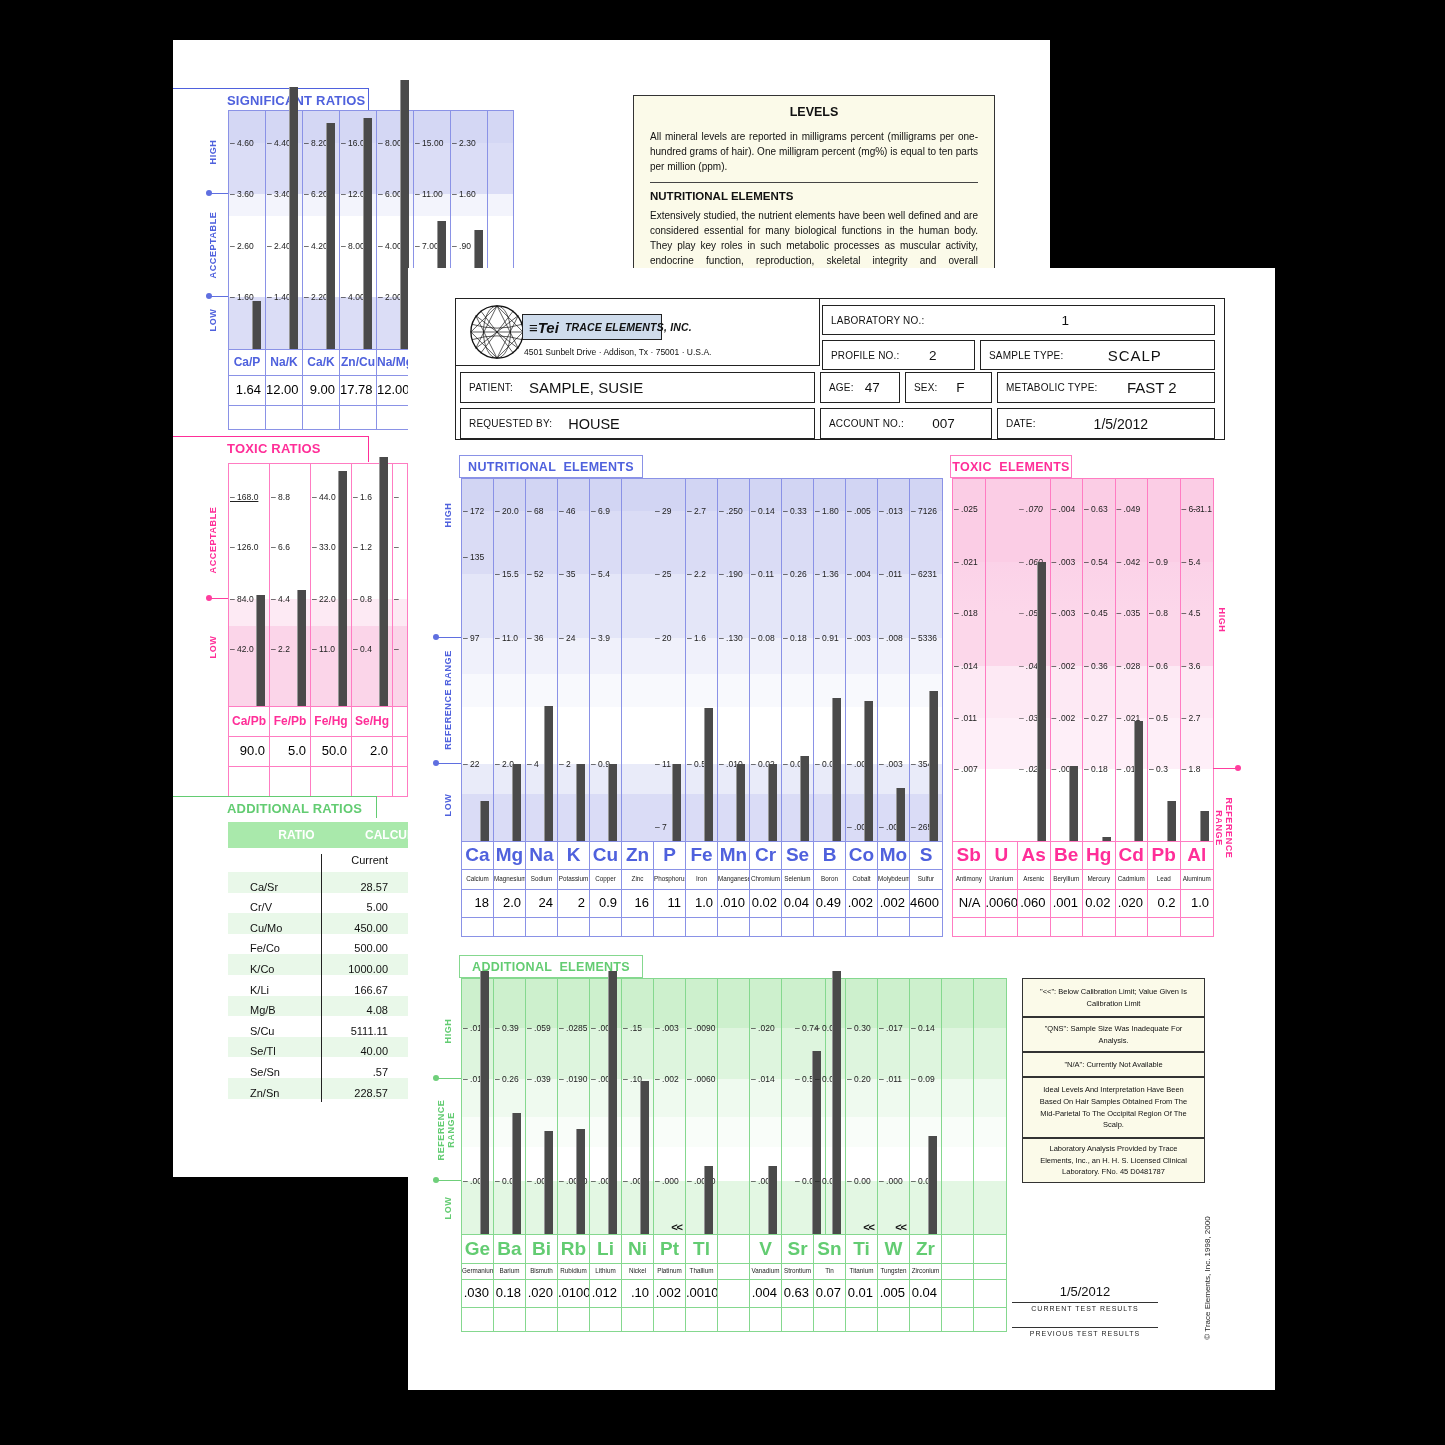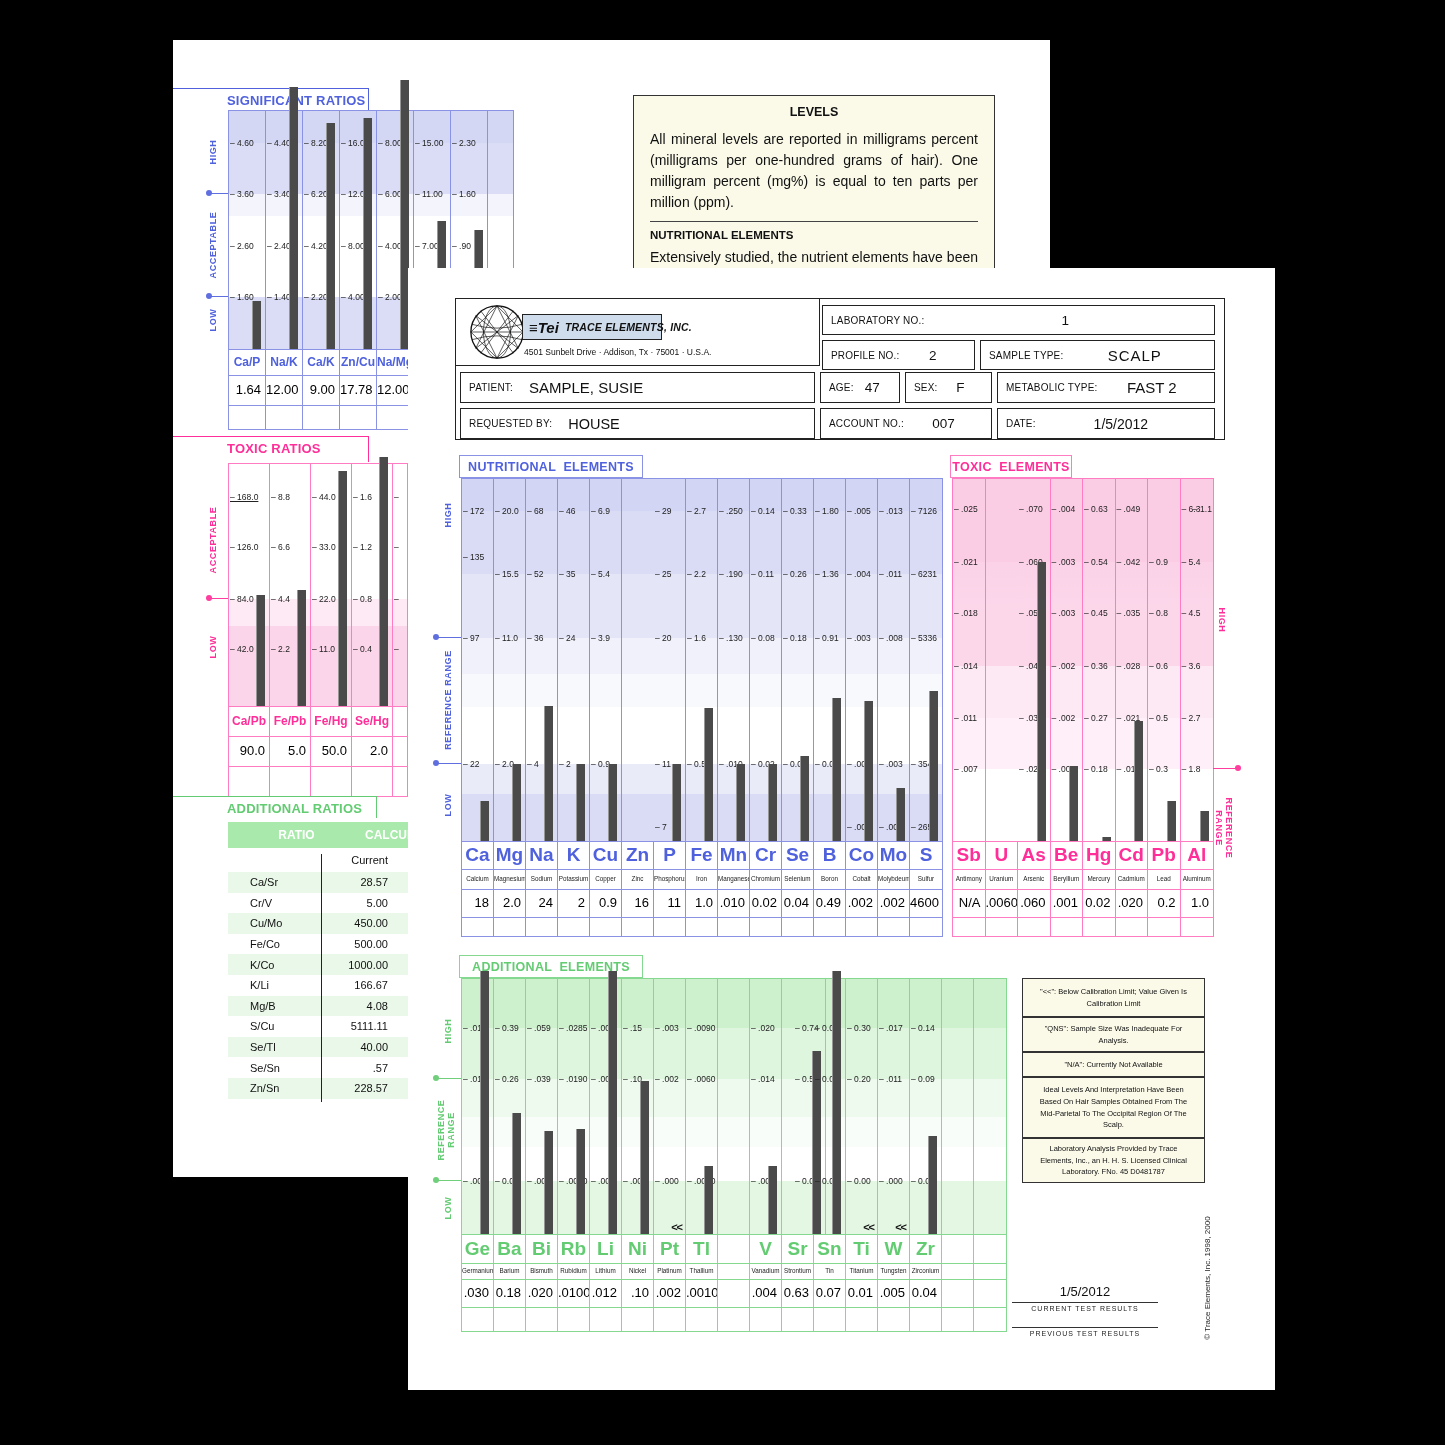--- a/index.html
+++ b/index.html
@@ -46,21 +46,21 @@
   .axlab.cw{transform:translate(-50%,-50%) rotate(90deg)}
   .axlab.wrap{white-space:normal;width:80px;text-align:center;line-height:1.15}
   .refmark{position:absolute;border-top:1.3px solid currentColor;height:0}
   .refmark::after{content:'';position:absolute;top:-3.6px;width:6px;height:6px;border-radius:50%;background:currentColor}
   .refmark.l::after{left:-3px}
   .refmark.r::after{right:-3px}
 
   
   .levels{position:absolute;left:460px;top:55px;width:362px;height:195px;background:#fbfae9;border:1.5px solid #333;padding:9px 16px}
   .levels h1{font-size:12.5px;text-align:center;margin-bottom:10px}
-  .levels p{font-size:14px;text-align:justify;line-height:1.5}
+  .levels p{font-size:10px;text-align:justify;line-height:1.5}
   .levels .hr{border-top:1.2px solid #444;margin:8px 0 7px}
   .levels h2{font-size:11.5px;margin-bottom:6px}
   .note{position:absolute;left:614px;width:183px;background:#fbfae9;border:1px solid #333;display:flex;align-items:center;justify-content:center;text-align:center;font-size:7.5px;line-height:1.55;padding:2px 9px}
 
   
   .outerbox{position:absolute;left:47px;top:30px;width:770px;height:142px;border:1.2px solid #222}
   .logocell{position:absolute;left:47px;top:30px;width:365px;height:68px;border-right:1.2px solid #222;border-bottom:1.2px solid #222}
   .hbox{position:absolute;border:1.2px solid #222;background:#fff;display:flex;align-items:center;padding:0 8px}
   .hbox .lbl{font-size:10px;letter-spacing:.2px}
   .hbox .val{flex:1;text-align:center;font-size:13.5px}
@@ -71,21 +71,21 @@
   .teibox .tcomp{font-size:10.5px;letter-spacing:.2px;white-space:nowrap}
   .addr{position:absolute;left:116px;top:79px;font-size:8.5px;color:#111;white-space:nowrap}
   .globe{position:absolute;left:60px;top:35px}
 
   
   .art{position:absolute;left:55px;top:782px;width:356px;background:#fff}
   .art-h{height:26px;background:#a9e9ab;display:flex;align-items:center;color:#fff;font-weight:bold;font-size:12px}
   .art-h .c1{width:137px;text-align:center}
   .art-cur{height:24px;display:flex;align-items:center;font-size:11px}
   .art-cur span{width:160px;text-align:right}
-  .art-row{height:20.6px;display:flex;align-items:center;font-size:11px}
+  .art-row{height:20.6px;display:flex;align-items:flex-end;font-size:11px}
   .art-row.stripe{background:#e9f8e9}
   .art-row .rl{width:93px;padding-left:22px}
   .art-row .rv{width:67px;text-align:right}
   .art-line{position:absolute;left:93px;top:32px;height:248px;width:1.4px;background:#222}
 
   
   .fline{position:absolute;left:604px;width:146px;border-top:1.3px solid #333}
   .fdate{position:absolute;left:604px;top:1016px;width:146px;text-align:center;font-size:13px}
   .fcap{position:absolute;left:604px;width:146px;text-align:center;font-size:7px;letter-spacing:1px;color:#222}
   .copy{position:absolute;left:799px;top:1010px;transform:translate(-50%,-50%) rotate(-90deg);font-size:8px;white-space:nowrap;color:#222}
@@ -571,21 +571,21 @@
   <div id="chart-toxe" class="chart pink" style="left: 544px; top: 210px; width: 262px;">
       <div class="bars zp-e" style="height: 362px;">
         <div class="col" style="left: 0px; width: 32.5px;">
           <div class="tick" style="top: 26.046px;">– .025</div>
           <div class="tick" style="top: 78.898px;">– .021</div>
           <div class="tick" style="top: 129.94px;">– .018</div>
           <div class="tick" style="top: 183.154px;">– .014</div>
           <div class="tick" style="top: 234.92px;">– .011</div>
           <div class="tick" style="top: 285.962px;">– .007</div>
         </div>
-        <div class="col" style="left: 65px; width: 32.5px;">
+        <div class="col" style="left: 65px; width: 32.5px; font-style: italic;">
           <div class="tick" style="top: 26.046px;">– .070</div>
           <div class="tick" style="top: 78.898px;">– .060</div>
           <div class="tick" style="top: 129.94px;">– .050</div>
           <div class="tick" style="top: 183.154px;">– .040</div>
           <div class="tick" style="top: 234.92px;">– .030</div>
           <div class="tick" style="top: 285.962px;">– .020</div>
           <div class="bar" style="bottom: 0px; height: 279.1px;"></div>
         </div>
         <div class="col" style="left: 97.5px; width: 32.5px;">
           <div class="tick" style="top: 26.046px;">– .004</div>

